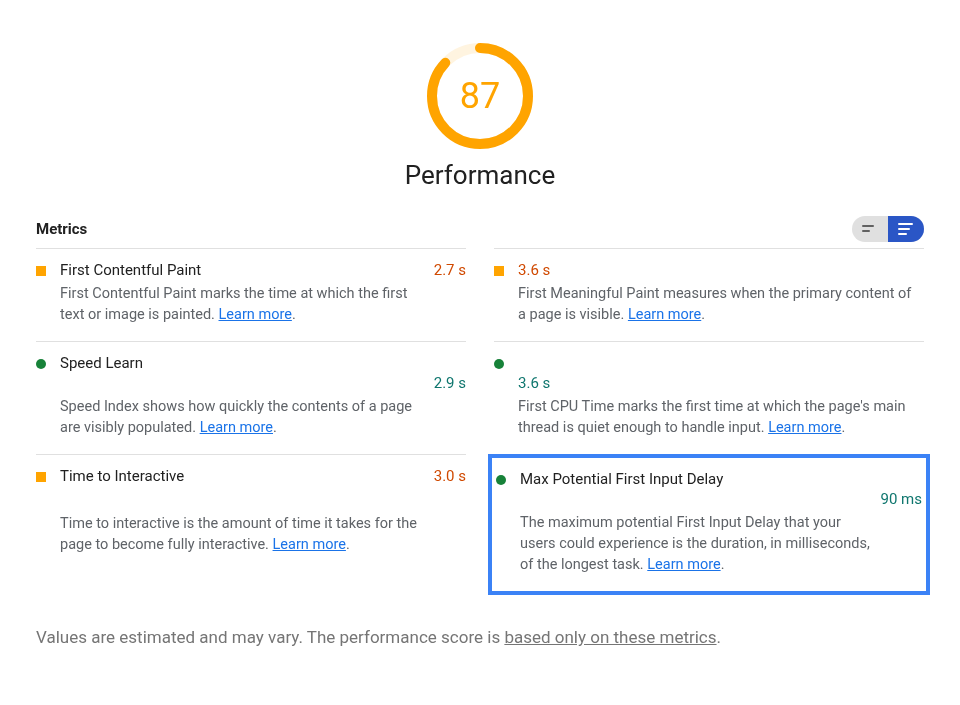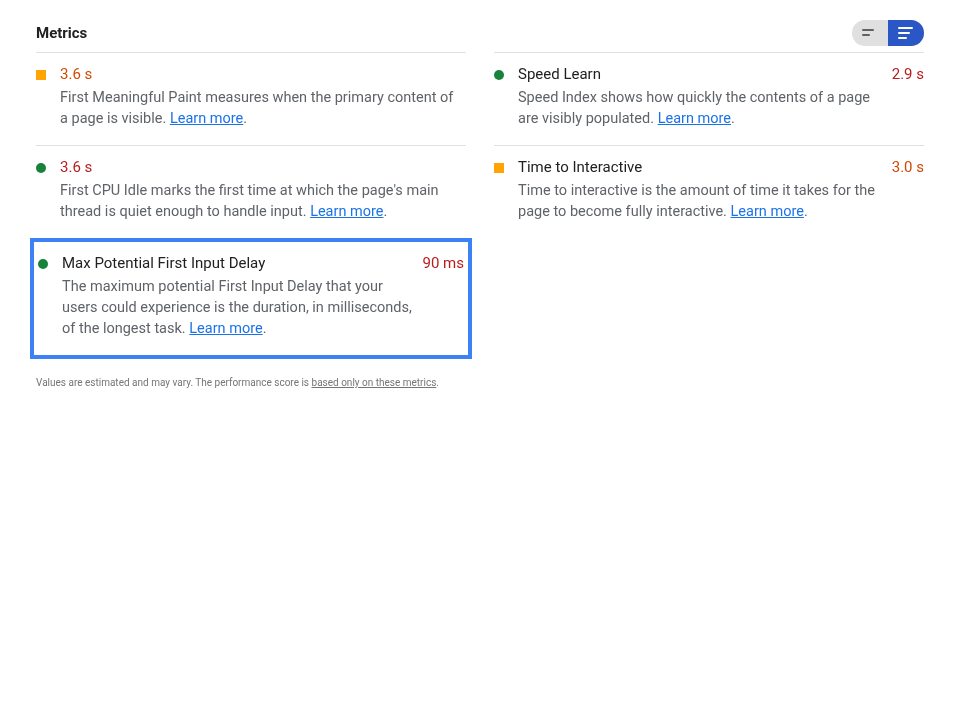--- a/index.html
+++ b/index.html
@@ -75,33 +75,43 @@
   }
   .bullet {
     width: 10px; height: 10px; margin-top: 5px;
   }
   .bullet.square { background: #ffa400; }
   .bullet.circle { background: #178239; border-radius: 50%; }
   .metric-title { color: #212121; font-size: 15px; }
   .metric-desc  { color: #5f6368; font-size: 14.5px; line-height: 1.45; margin-top: 4px; grid-column: 2 / 3; }
   .metric-value { font-size: 15px; white-space: nowrap; }
   .val-orange { color: #d04900; }
-  .val-green  { color: #b91c1c; }
+  .val-green  { color: #0f766e; margin-top: 20px; }
   .learn { color: #1a73e8; text-decoration: underline; cursor: pointer; }
 
   .footnote {
-    color: #757575; font-size: 10px; margin-top: 18px;
+    color: #757575; font-size: 17px; margin-top: 32px;
   }
   .footnote .learn { color: #757575; }
 </style>
 </head>
 <body>
 
 <div class="page">
 
+  <div class="score-wrap">
+    <div class="gauge">
+      <svg width="112" height="112">
+        <circle cx="56" cy="56" r="48" fill="none" stroke="#ffa400" stroke-opacity="0.12" stroke-width="10"></circle>
+        <circle id="gauge-arc" cx="56" cy="56" r="48" fill="none" stroke="#ffa400" stroke-width="10" stroke-linecap="round" stroke-dasharray="301.59" stroke-dashoffset="39.21"></circle>
+      </svg>
+      <div class="score-num">87</div>
+    </div>
+    <div class="score-title">Performance</div>
+  </div>
 
   <div class="metrics-header">
     <h2>Metrics</h2>
     <div class="toggle-pill">
       <div class="toggle-half">
         <svg width="16" height="12">
           <line x1="1" y1="3" x2="11" y2="3" stroke-width="2" stroke-linecap="round"></line>
           <line x1="1" y1="8" x2="7" y2="8" stroke-width="2" stroke-linecap="round"></line>
         </svg>
       </div>
@@ -110,35 +120,41 @@
           <line x1="1" y1="2" x2="14" y2="2" stroke-width="2" stroke-linecap="round"></line>
           <line x1="1" y1="7" x2="11" y2="7" stroke-width="2" stroke-linecap="round"></line>
           <line x1="1" y1="12" x2="8" y2="12" stroke-width="2" stroke-linecap="round"></line>
         </svg>
       </div>
     </div>
   </div>
 
   <div class="metrics-grid" id="metrics-grid">
 
+  <div class="metric">
+        <div class="bullet square"></div>
+        <div class="metric-title">First Contentful Paint</div>
+        <div class="metric-value val-orange">2.7 s</div>
+        <div class="metric-desc"><span>First Contentful Paint marks the time at which the first text or image is painted. </span><a class="learn">Learn more</a>.</div>
+      </div>
       <div class="metric">
         <div class="bullet square"></div>
         <div class="metric-value val-orange">3.6 s</div>
         <div class="metric-desc"><span>First Meaningful Paint measures when the primary content of a page is visible. </span><a class="learn">Learn more</a>.</div>
       </div>
       <div class="metric">
         <div class="bullet circle"></div>
         <div class="metric-title">Speed Learn</div>
         <div class="metric-value val-green">2.9 s</div>
         <div class="metric-desc"><span>Speed Index shows how quickly the contents of a page are visibly populated. </span><a class="learn">Learn more</a>.</div>
       </div>
       <div class="metric">
         <div class="bullet circle"></div>
         <div class="metric-value val-green">3.6 s</div>
-        <div class="metric-desc"><span>First CPU Idle marks the first time at which the page's main thread is quiet enough to handle input. </span><a class="learn">Learn more</a>.</div>
+        <div class="metric-desc"><span>First CPU Time marks the first time at which the page's main thread is quiet enough to handle input. </span><a class="learn">Learn more</a>.</div>
       </div>
       <div class="metric">
         <div class="bullet square"></div>
         <div class="metric-title">Time to Interactive</div>
         <div class="metric-value val-orange">3.0 s</div>
         <div class="metric-desc"><span>Time to interactive is the amount of time it takes for the page to become fully interactive. </span><a class="learn">Learn more</a>.</div>
       </div>
       <div class="metric highlighted">
         <div class="bullet circle"></div>
         <div class="metric-title">Max Potential First Input Delay</div>

